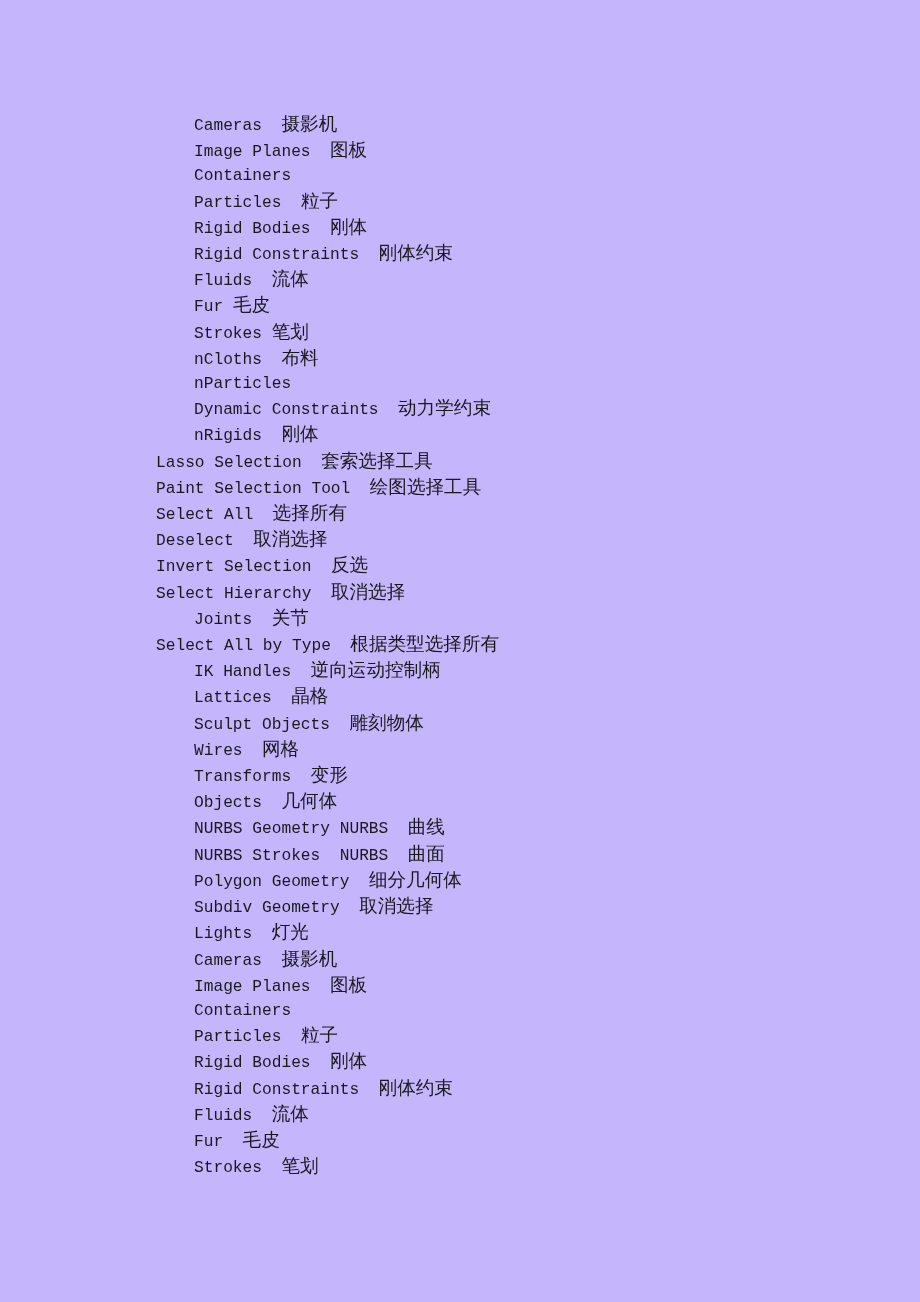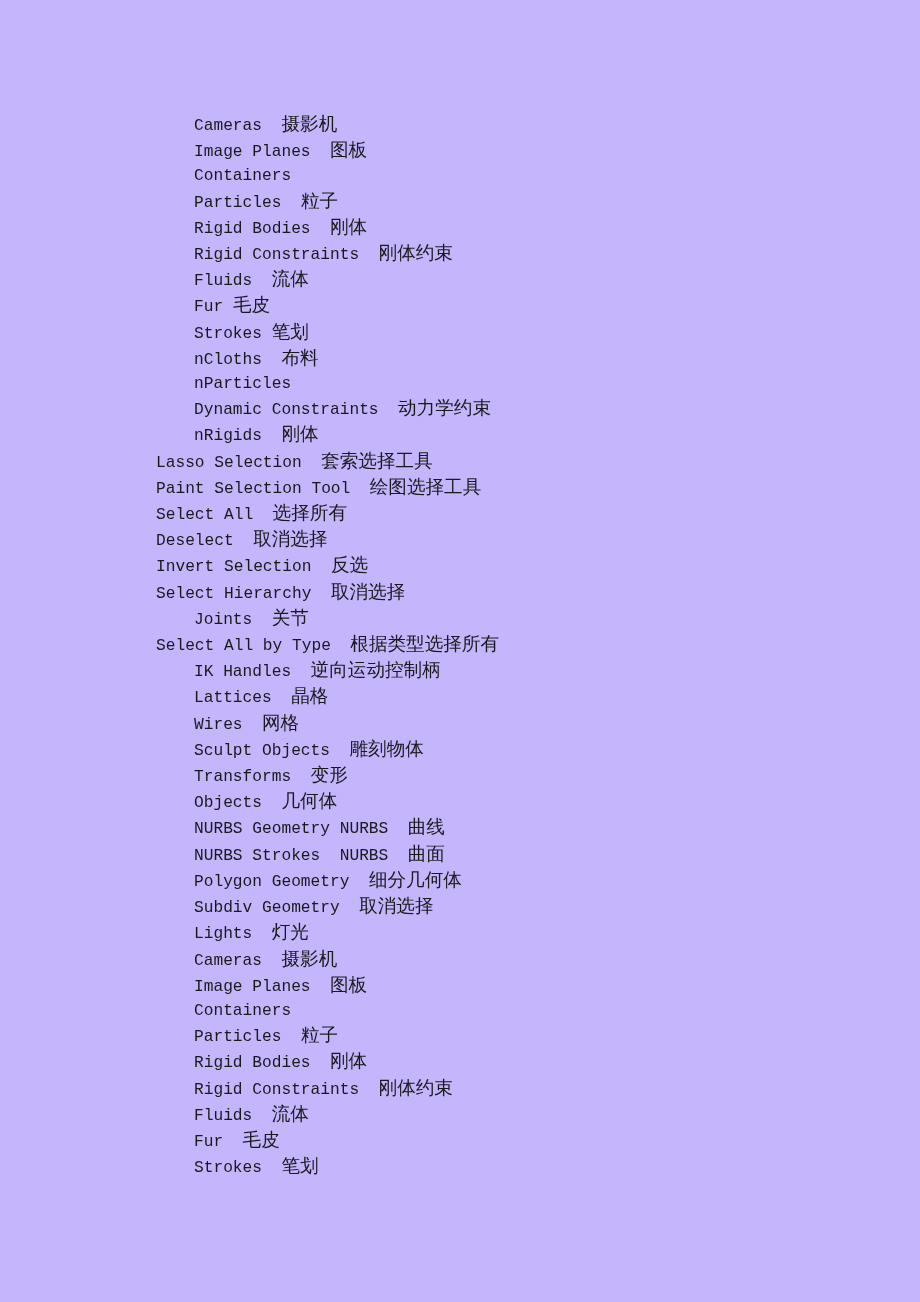--- a/index.html
+++ b/index.html
@@ -63,22 +63,22 @@
       <div class="line"><span class="en">Lasso Selection</span><span class="en">  </span><span class="zh">套索选择工具</span></div>
       <div class="line"><span class="en">Paint Selection Tool</span><span class="en">  </span><span class="zh">绘图选择工具</span></div>
       <div class="line"><span class="en">Select All</span><span class="en">  </span><span class="zh">选择所有</span></div>
       <div class="line"><span class="en">Deselect</span><span class="en">  </span><span class="zh">取消选择</span></div>
       <div class="line"><span class="en">Invert Selection</span><span class="en">  </span><span class="zh">反选</span></div>
       <div class="line"><span class="en">Select Hierarchy</span><span class="en">  </span><span class="zh">取消选择</span></div>
       <div class="line indent-1"><span class="en">Joints</span><span class="en">  </span><span class="zh">关节</span></div>
       <div class="line"><span class="en">Select All by Type</span><span class="en">  </span><span class="zh">根据类型选择所有</span></div>
       <div class="line indent-1"><span class="en">IK Handles</span><span class="en">  </span><span class="zh">逆向运动控制柄</span></div>
       <div class="line indent-1"><span class="en">Lattices</span><span class="en">  </span><span class="zh">晶格</span></div>
+      <div class="line indent-1"><span class="en">Sculpt Objects</span><span class="en">  </span><span class="zh">雕刻物体</span></div>
       <div class="line indent-1"><span class="en">Wires</span><span class="en">  </span><span class="zh">网格</span></div>
-      <div class="line indent-1"><span class="en">Sculpt Objects</span><span class="en">  </span><span class="zh">雕刻物体</span></div>
       <div class="line indent-1"><span class="en">Transforms</span><span class="en">  </span><span class="zh">变形</span></div>
       <div class="line indent-1"><span class="en">Objects</span><span class="en">  </span><span class="zh">几何体</span></div>
       <div class="line indent-1"><span class="en">NURBS Geometry NURBS</span><span class="en">  </span><span class="zh">曲线</span></div>
       <div class="line indent-1"><span class="en">NURBS Strokes  NURBS</span><span class="en">  </span><span class="zh">曲面</span></div>
       <div class="line indent-1"><span class="en">Polygon Geometry</span><span class="en">  </span><span class="zh">细分几何体</span></div>
       <div class="line indent-1"><span class="en">Subdiv Geometry</span><span class="en">  </span><span class="zh">取消选择</span></div>
       <div class="line indent-1"><span class="en">Lights</span><span class="en">  </span><span class="zh">灯光</span></div>
       <div class="line indent-1"><span class="en">Cameras</span><span class="en">  </span><span class="zh">摄影机</span></div>
       <div class="line indent-1"><span class="en">Image Planes</span><span class="en">  </span><span class="zh">图板</span></div>
       <div class="line indent-1"><span class="en">Containers</span></div>

